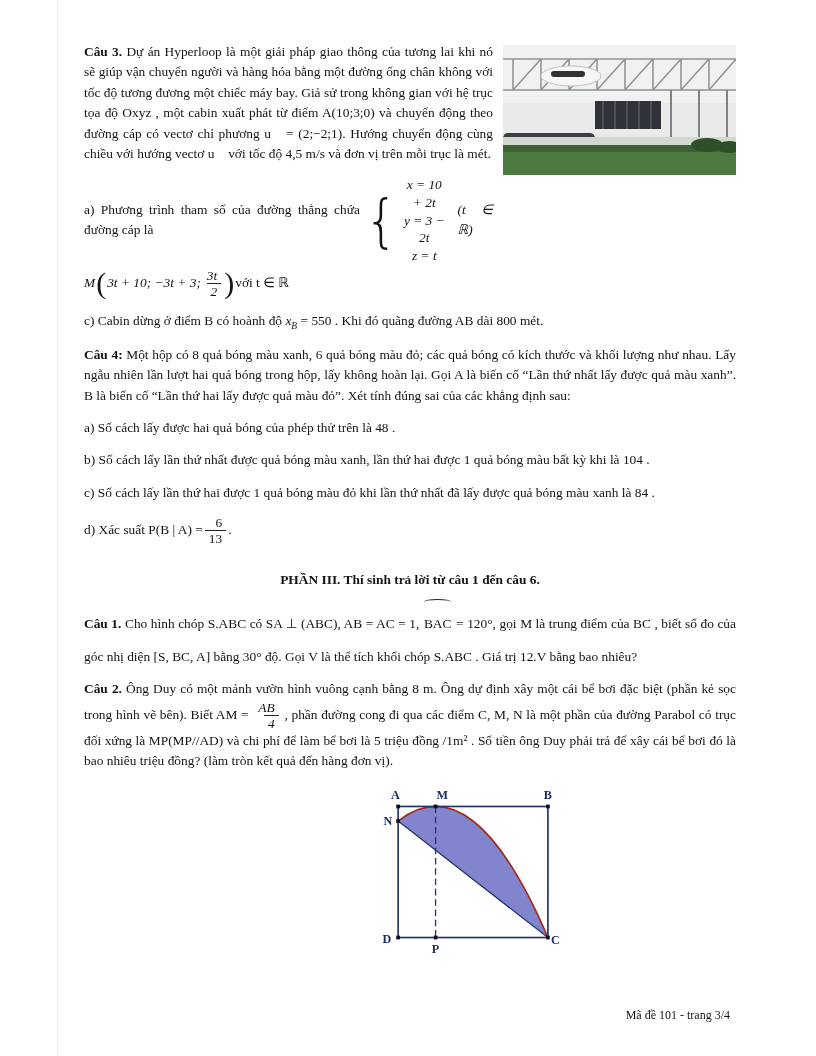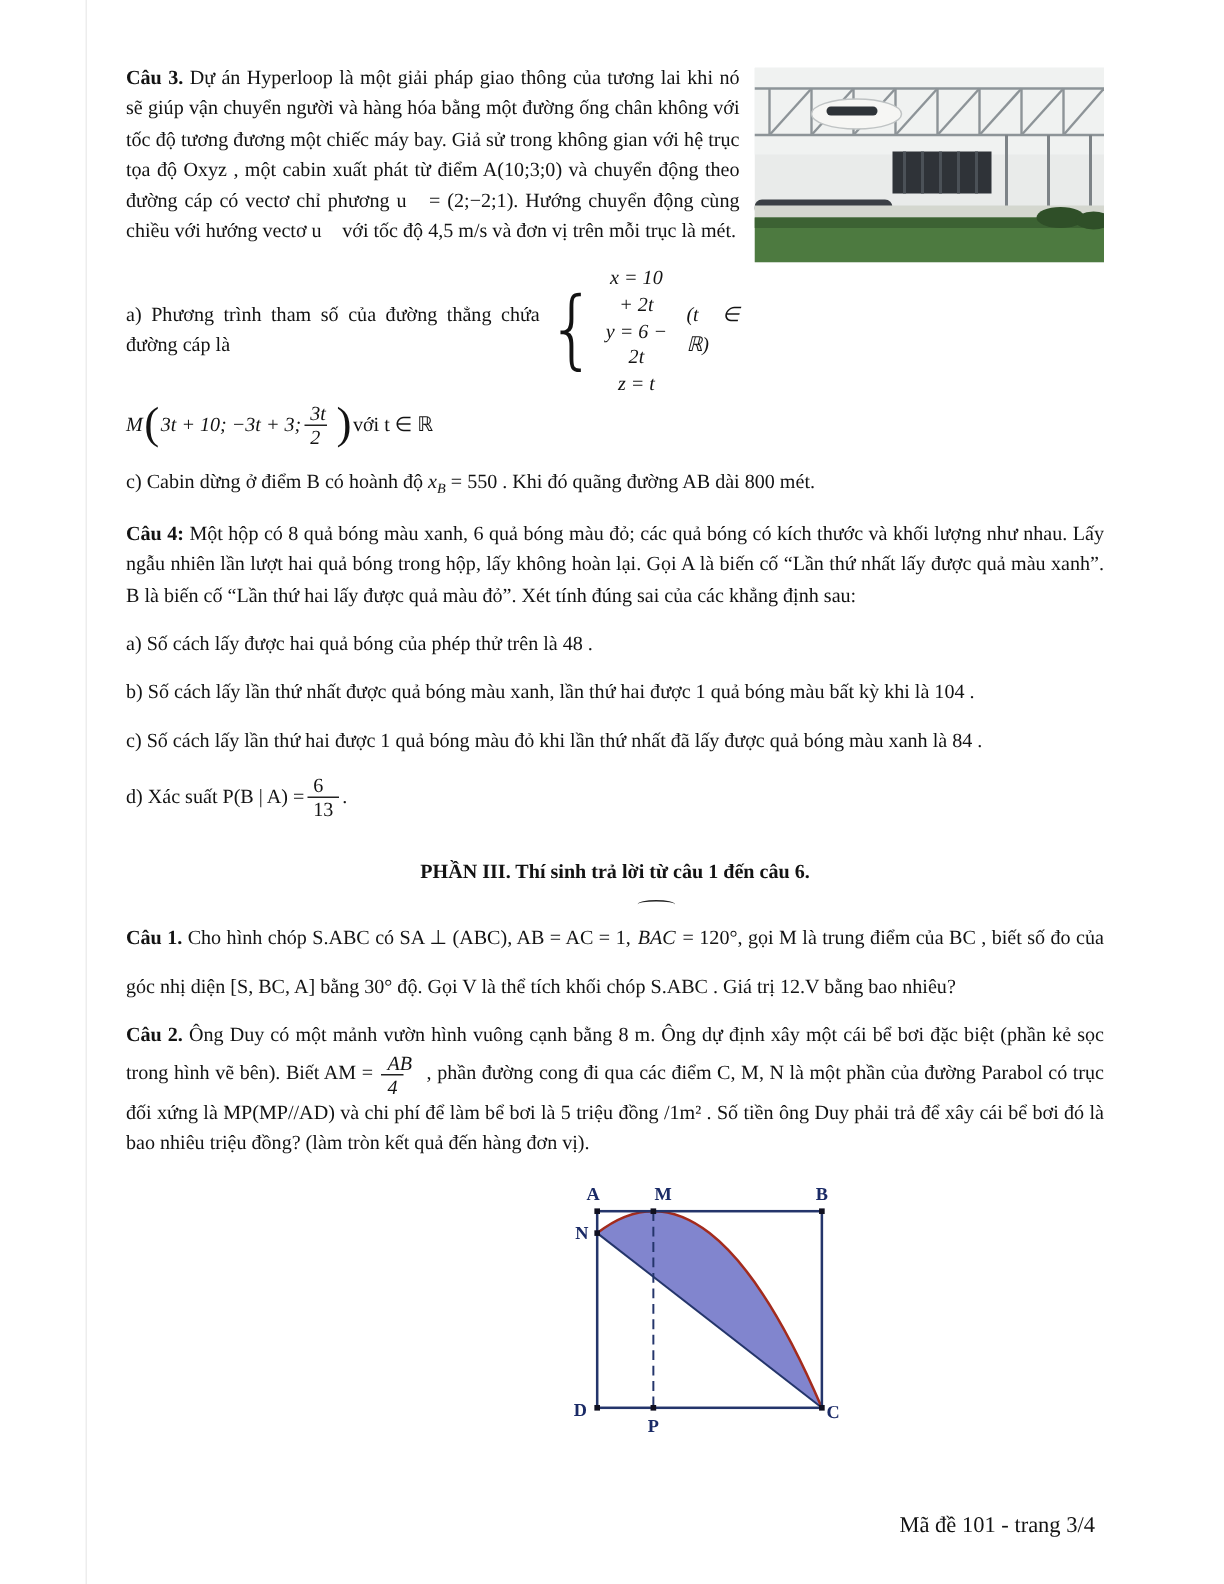--- a/index.html
+++ b/index.html
@@ -20,36 +20,36 @@
 
   
   .eq-line { display:flex; align-items:center; margin:3px 0; }
   .sys { display:inline-flex; align-items:center; margin-left:5px; }
   .brace { font-family:"DejaVu Sans", sans-serif; font-size:52px; line-height:1; font-weight:200; transform:scaleY(1.1); margin-right:3px; color:#131313; }
   .sys-col { display:flex; flex-direction:column; font-style:italic; line-height:1.32; text-align:center; }
   .a-post { margin-left:10px; font-style:italic; }
 
   .bigparen { font-size:30px; line-height:1; font-weight:300; margin:0 1px; }
 
-  .frac { display:inline-flex; flex-direction:column; align-items:flex-start; line-height:1.12; vertical-align:middle; padding:0 2px; text-align:center; }
+  .frac { display:inline-flex; flex-direction:column; align-items:flex-end; line-height:1.12; vertical-align:middle; padding:0 2px; text-align:center; }
   .frac .num { padding:0 4px; }
   .frac .den { border-top:1px solid #222; padding:0 4px; }
 
   sub { font-size:9.5px; font-style:italic; }
 
-  .overarc { position:relative; font-style:italic; display:inline-block; padding:12px 1px; }
+  .overarc { position:relative; display:inline-block; padding:12px 1px; }
   .overarc::before { content:""; position:absolute; left:1px; right:1px; top:-3px; height:5px;
     border-top:1.4px solid #222; border-radius:100% 100% 0 0; }
 
   .phan3-heading { font-weight:bold; margin-top:24px; margin-bottom:4px; text-align:center; }
 
   .figure-wrap { margin:8px 0 0 272px; width:220px; }
   .fig-label { font-weight:bold; font-size:13px; fill:#1a2a66; font-family:"Liberation Serif", serif; }
 
-  .footer { position:absolute; top:1006px; right:86px; font-size:15px; color:#131313; }
+  .footer { position:absolute; top:1006px; right:86px; font-size:12px; color:#131313; }
 </style>
 </head>
 <body>
 
 <div class="margin-rule"></div>
 
 <div class="content">
 
   <div>
     <p class="para">
@@ -102,21 +102,21 @@
       </svg>
       <b class="qlabel">Câu 3.</b><span> Dự án Hyperloop là một giải pháp giao thông của tương lai khi nó sẽ giúp vận chuyển người và hàng hóa bằng một đường ống chân không với tốc độ tương đương một chiếc máy bay. Giả sử trong không gian với hệ trục tọa độ Oxyz , một cabin xuất phát từ điểm A(10;3;0) và chuyển động theo đường cáp có vectơ chỉ phương u⃗ = (2;−2;1). Hướng chuyển động cùng chiều với hướng vectơ u⃗ với tốc độ 4,5 m/s và đơn vị trên mỗi trục là mét.</span>
     </p>
 
     <div class="eq-line">
       <span>a) Phương trình tham số của đường thẳng chứa đường cáp là</span>
       <span class="sys">
         <span class="brace">{</span>
         <span class="sys-col">
           <span>x = 10 + 2t</span>
-          <span>y = 6 − 2t</span>
+          <span>y = 3 − 2t</span>
           <span>z = t</span>
         </span>
       </span>
       <span class="a-post">(t ∈ ℝ)</span>
     </div>
 
     <div class="eq-line">
       <span class="ital">M</span>
       <span class="bigparen">(</span>
       <span class="ital">3t + 10; −3t + 3; </span>

